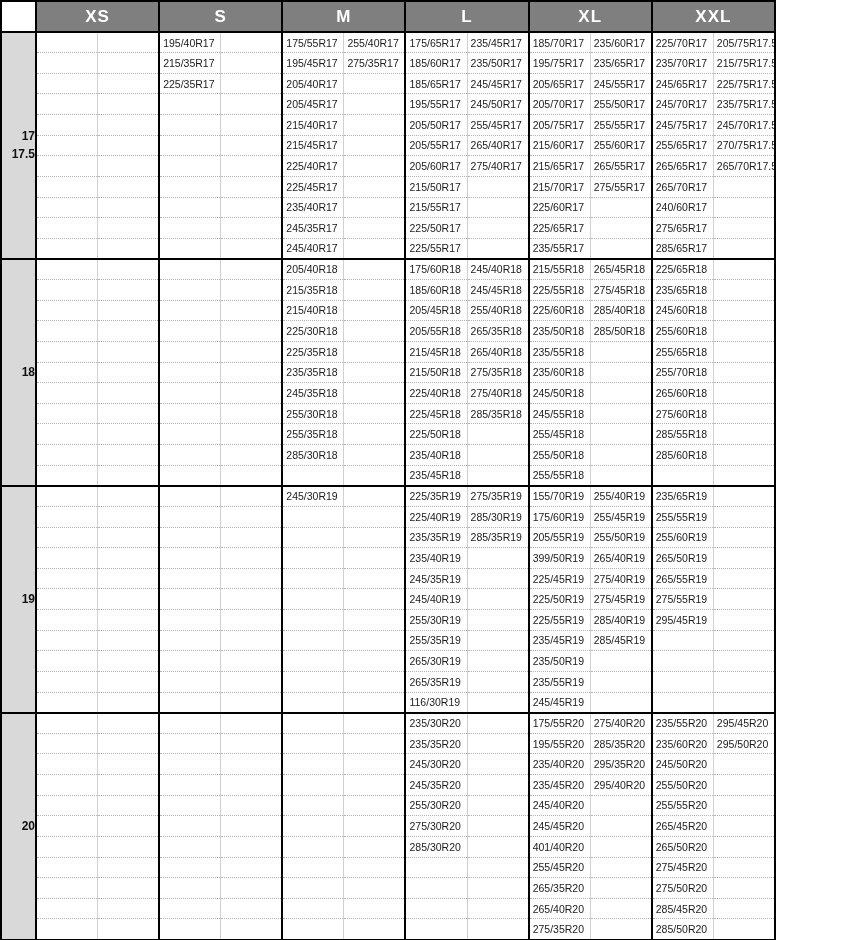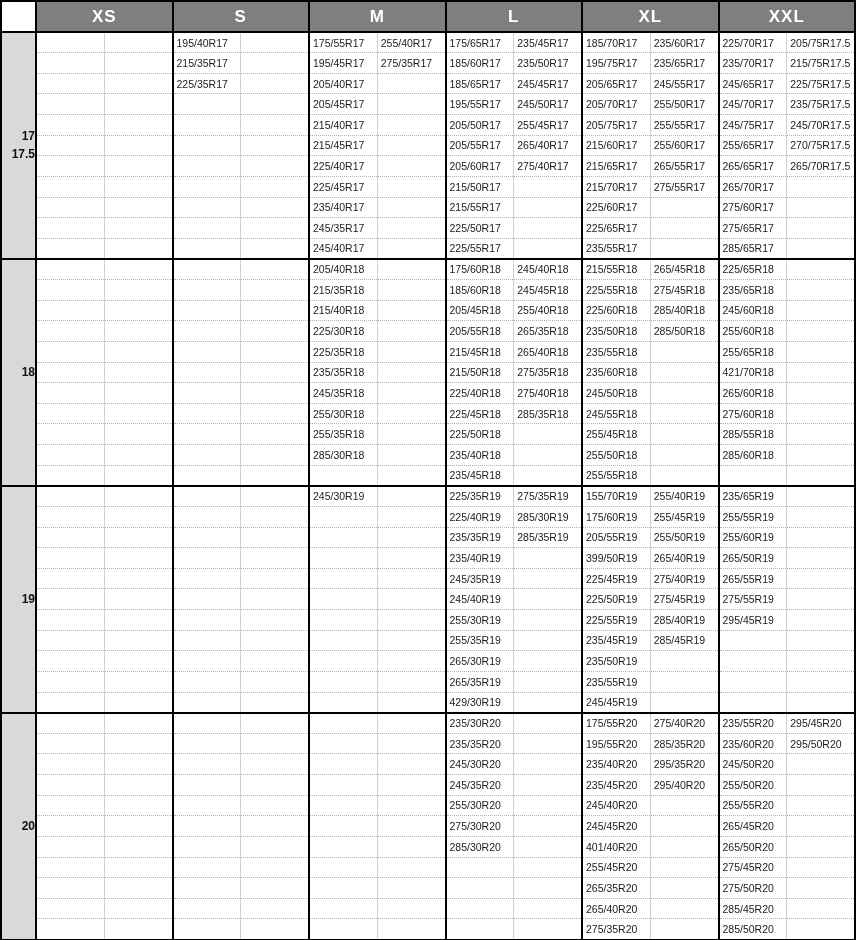--- a/index.html
+++ b/index.html
@@ -2,21 +2,21 @@
 <html><head>
 <meta charset="utf-8">
 <style>
   html,body { margin:0; padding:0; background:#fff; }
   .sheet {
     width:860px; height:940px; overflow:hidden; background:#fff;
     font-family:"Liberation Sans", sans-serif;
   }
   table.grid {
     border-collapse:collapse; table-layout:fixed;
-    width:856px; height:940px;
+    width:776px; height:940px;
     border:2px solid #000;
   }
   col.label-col { width:35px; }
   tr.header-row { height:31px; }
   th.corner {
     background:#ffffff; border:1px solid #000; border-right:2px solid #000; border-bottom:2px solid #000;
     padding:0;
   }
   th.group {
     background:#7f7f7f; color:#ffffff;
@@ -192,21 +192,21 @@
           <td class="size group-start"></td>
           <td class="size"></td>
           <td class="size group-start"></td>
           <td class="size"></td>
           <td class="size group-start">235/40R17</td>
           <td class="size"></td>
           <td class="size group-start">215/55R17</td>
           <td class="size"></td>
           <td class="size group-start">225/60R17</td>
           <td class="size"></td>
-          <td class="size group-start">275/60R17</td>
+          <td class="size group-start">240/60R17</td>
           <td class="size"></td>
         </tr>
         <tr class="body-row">
           <td class="size group-start"></td>
           <td class="size"></td>
           <td class="size group-start"></td>
           <td class="size"></td>
           <td class="size group-start">245/35R17</td>
           <td class="size"></td>
           <td class="size group-start">225/50R17</td>
@@ -305,21 +305,21 @@
           <td class="size group-start"></td>
           <td class="size"></td>
           <td class="size group-start"></td>
           <td class="size"></td>
           <td class="size group-start">235/35R18</td>
           <td class="size"></td>
           <td class="size group-start">215/50R18</td>
           <td class="size">275/35R18</td>
           <td class="size group-start">235/60R18</td>
           <td class="size"></td>
-          <td class="size group-start">421/70R18</td>
+          <td class="size group-start">255/70R18</td>
           <td class="size"></td>
         </tr>
         <tr class="body-row">
           <td class="size group-start"></td>
           <td class="size"></td>
           <td class="size group-start"></td>
           <td class="size"></td>
           <td class="size group-start">245/35R18</td>
           <td class="size"></td>
           <td class="size group-start">225/40R18</td>
@@ -526,21 +526,21 @@
           <td class="size group-start"></td>
           <td class="size"></td>
         </tr>
         <tr class="body-row">
           <td class="size group-start"></td>
           <td class="size"></td>
           <td class="size group-start"></td>
           <td class="size"></td>
           <td class="size group-start"></td>
           <td class="size"></td>
-          <td class="size group-start">429/30R19</td>
+          <td class="size group-start">116/30R19</td>
           <td class="size"></td>
           <td class="size group-start">245/45R19</td>
           <td class="size"></td>
           <td class="size group-start"></td>
           <td class="size"></td>
         </tr>
         <tr class="body-row">
           <td rowspan="11" class="rim-label">20</td>
           <td class="size group-start section-start"></td>
           <td class="size section-start"></td>

